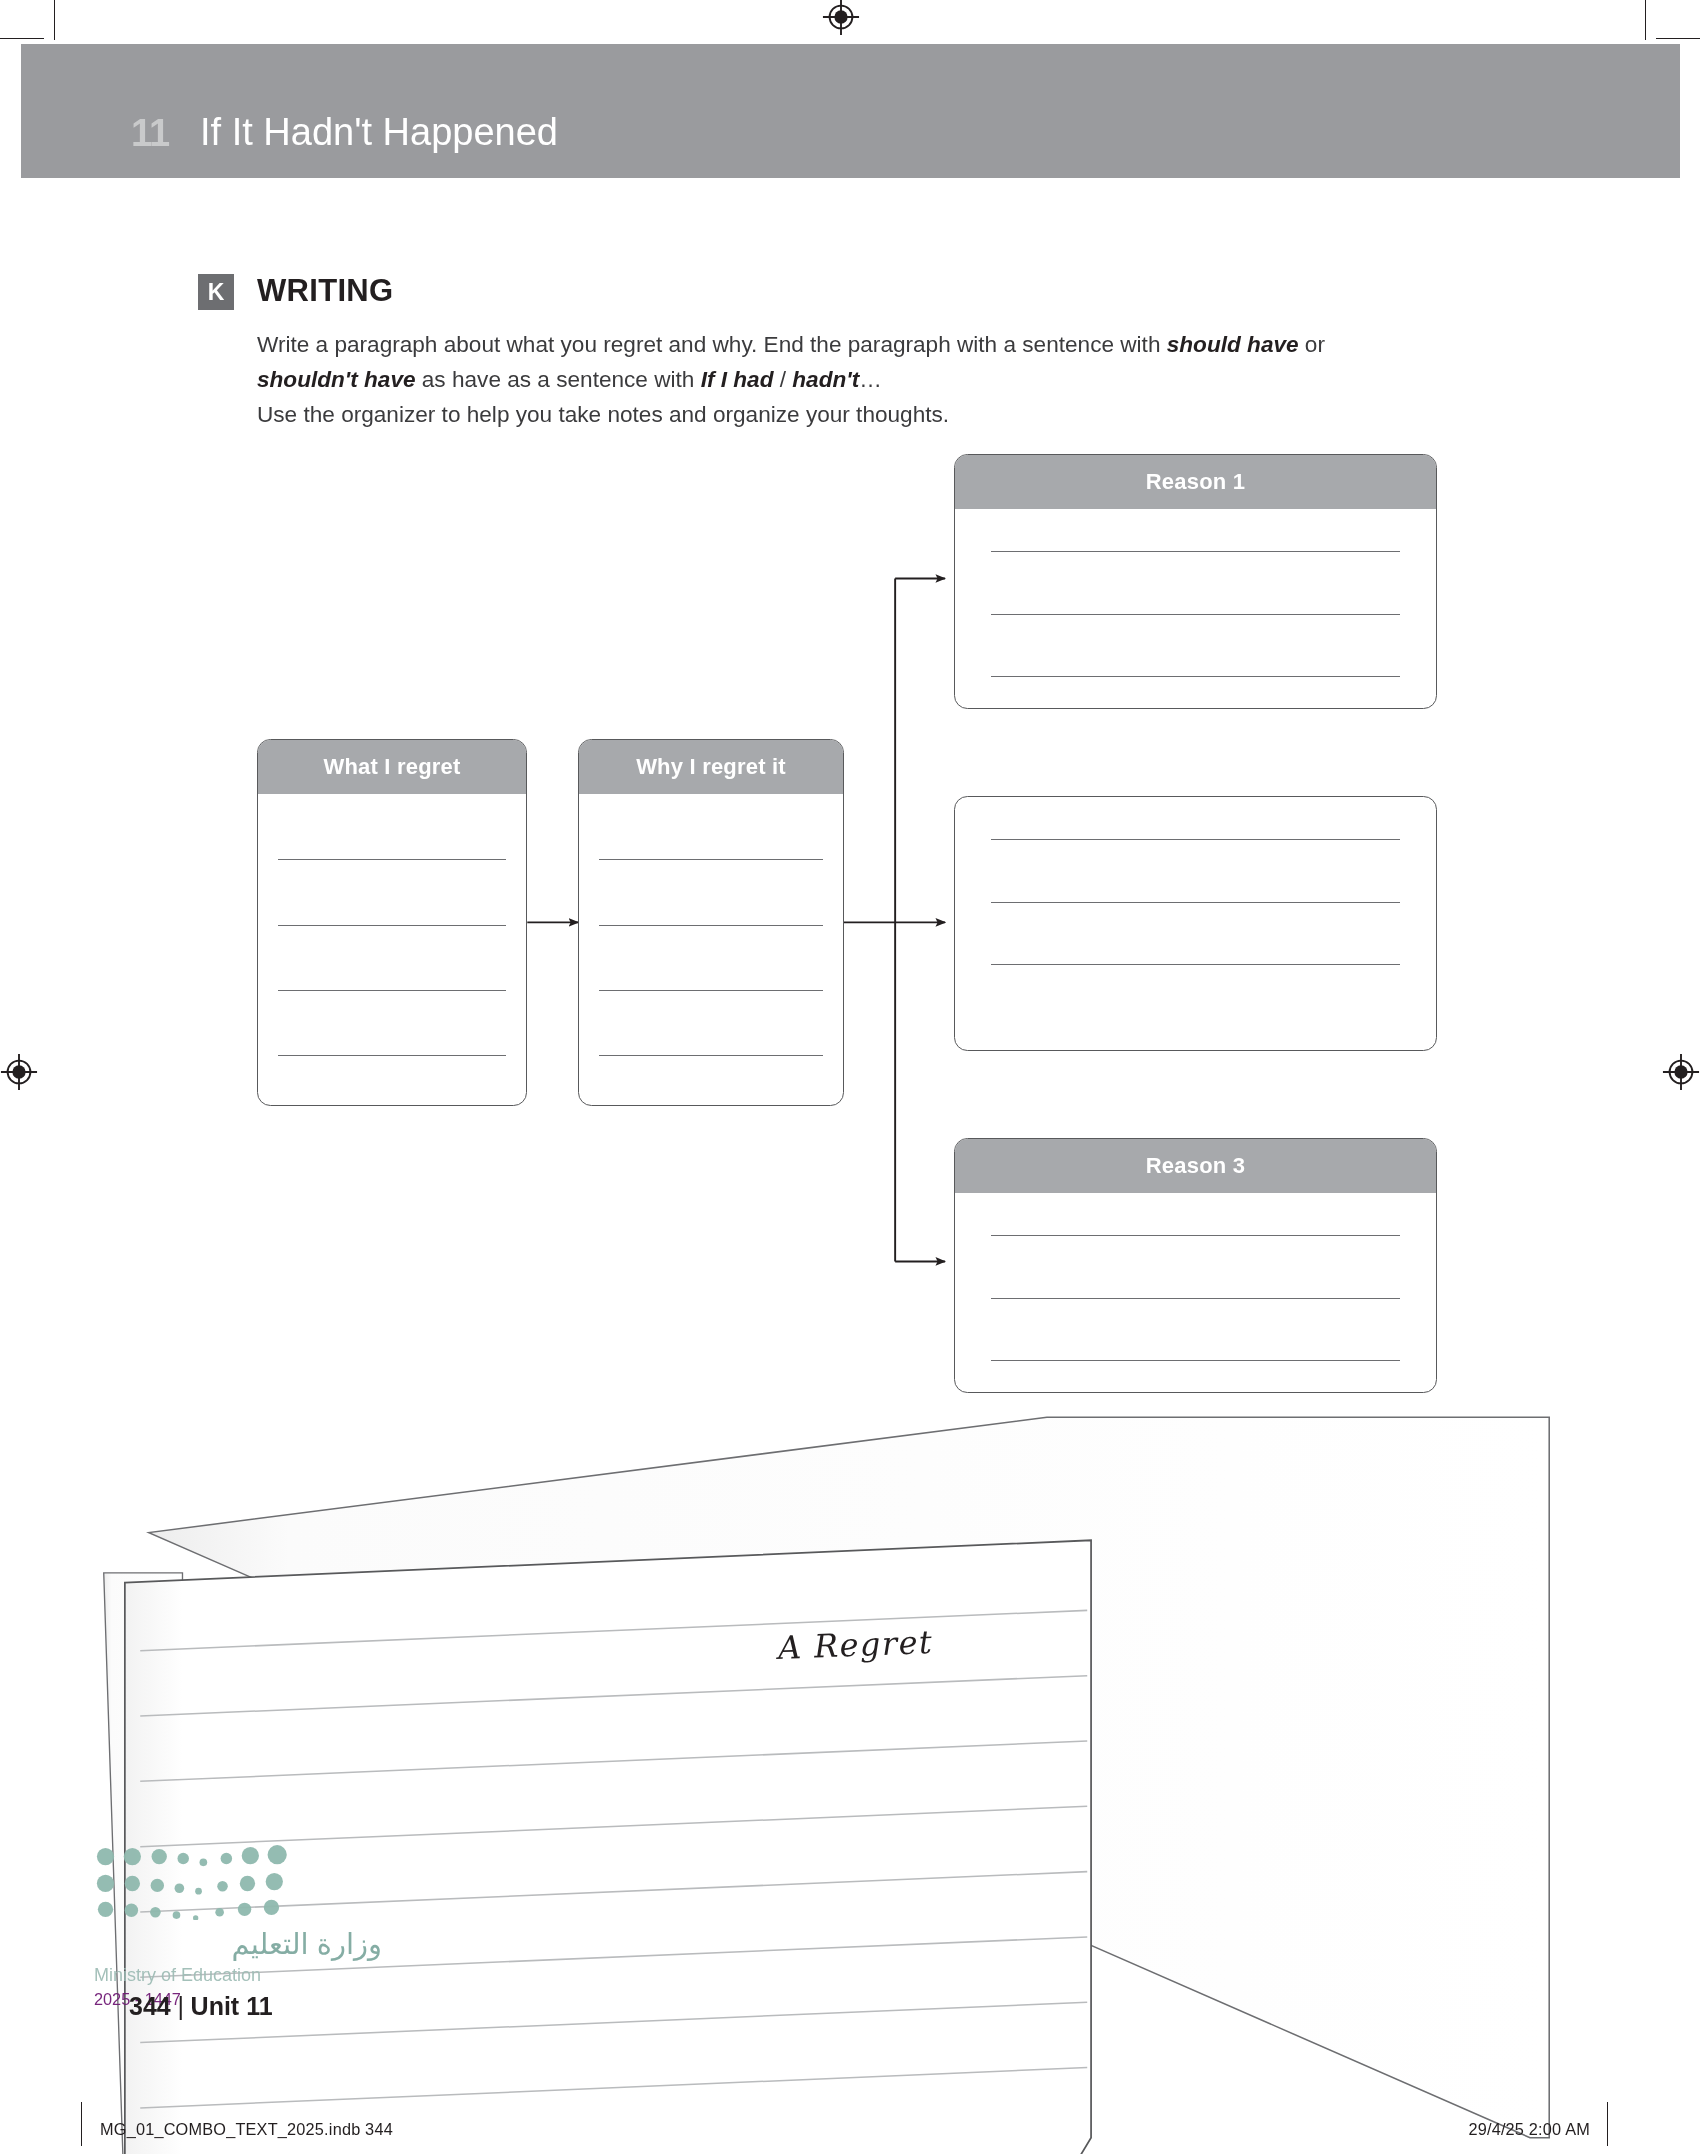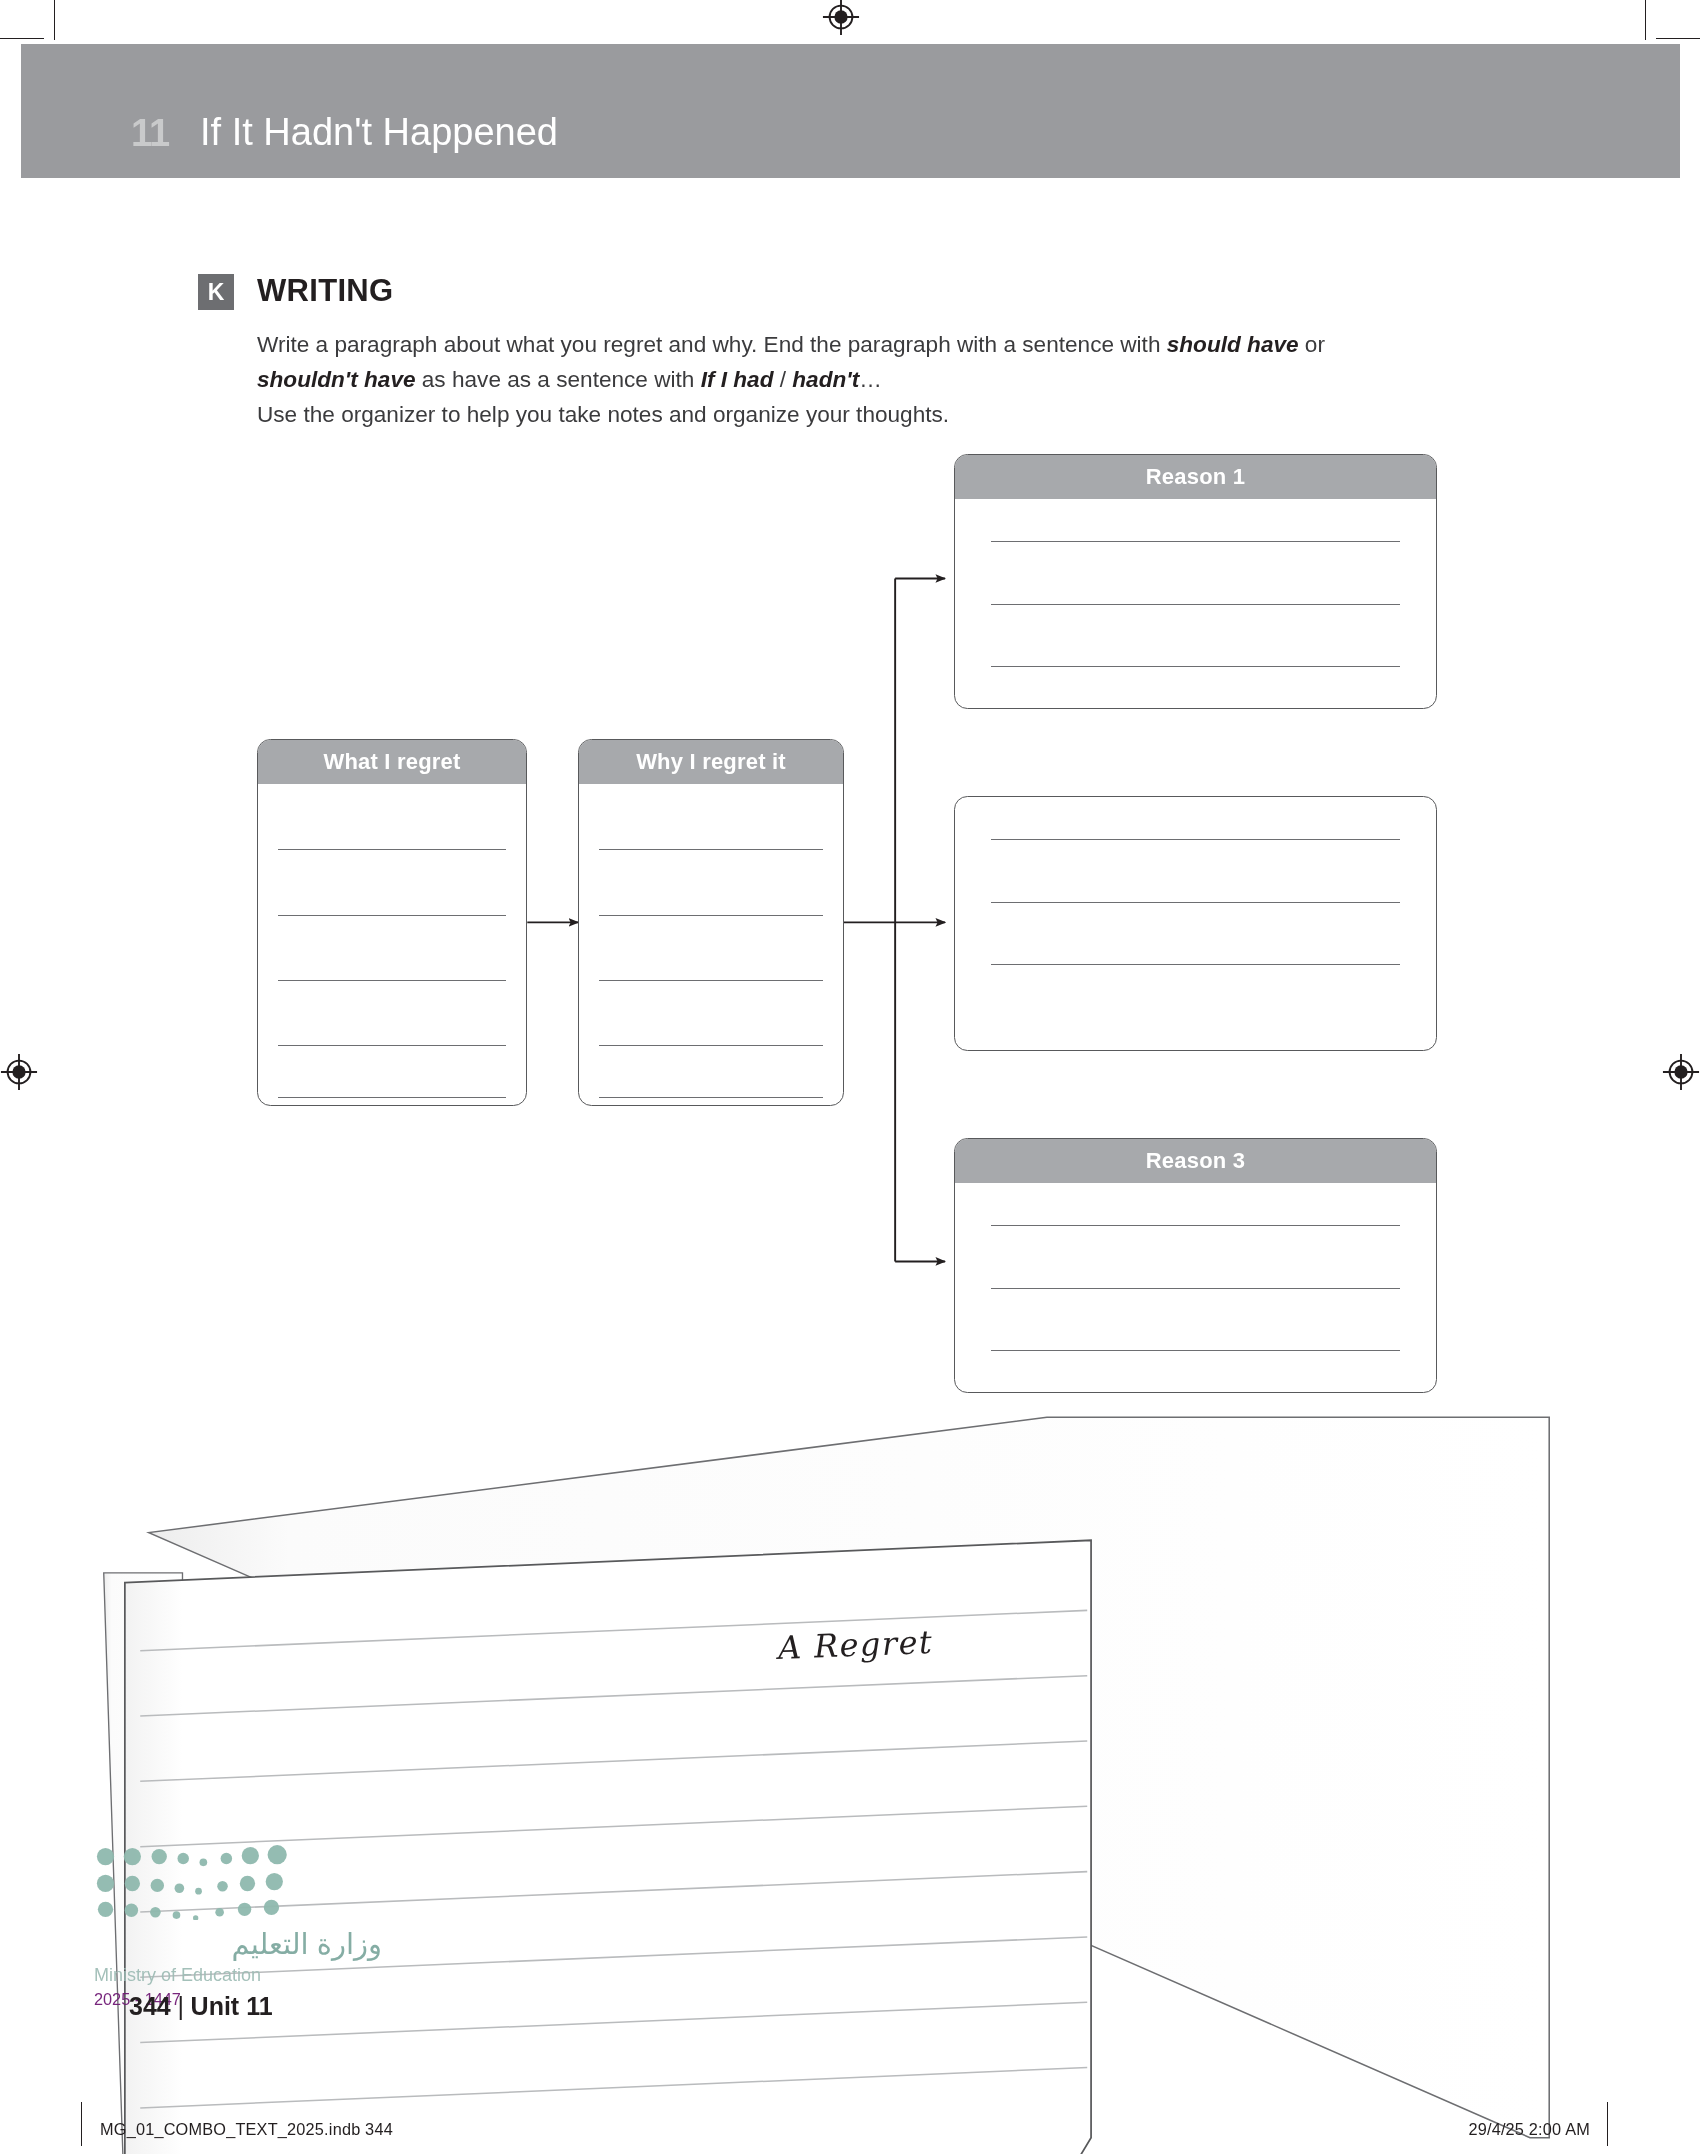--- a/index.html
+++ b/index.html
@@ -26,21 +26,21 @@
   .sec-title{position:absolute;left:257px;top:275px;font-size:31px;font-weight:700;
              color:#231f20;letter-spacing:0.3px;line-height:1;}
 
   .instr{position:absolute;left:257px;top:327px;width:1134px;
          font-size:22.6px;line-height:35px;color:#3b3b3d;}
   .instr b{font-weight:700;font-style:italic;color:#231f20;}
 
   
   .obox{position:absolute;box-sizing:border-box;border:1.5px solid #58595b;
         border-radius:13.4px;background:#ffffff;overflow:hidden;}
-  .obox-head{height:44px;background:#a7a9ac;color:#ffffff;
+  .obox-head{height:54px;background:#a7a9ac;color:#ffffff;
              display:flex;align-items:center;justify-content:center;
              font-size:22px;font-weight:700;letter-spacing:0.2px;text-align:center;}
   .obox-body{position:relative;}
   .wline{position:absolute;left:7.5%;right:7.5%;height:0;
          border-top:1.7px solid #6d6e71;}
 
   
   .conn{position:absolute;left:0;top:0;width:1700px;height:2155px;
         pointer-events:none;}
 

